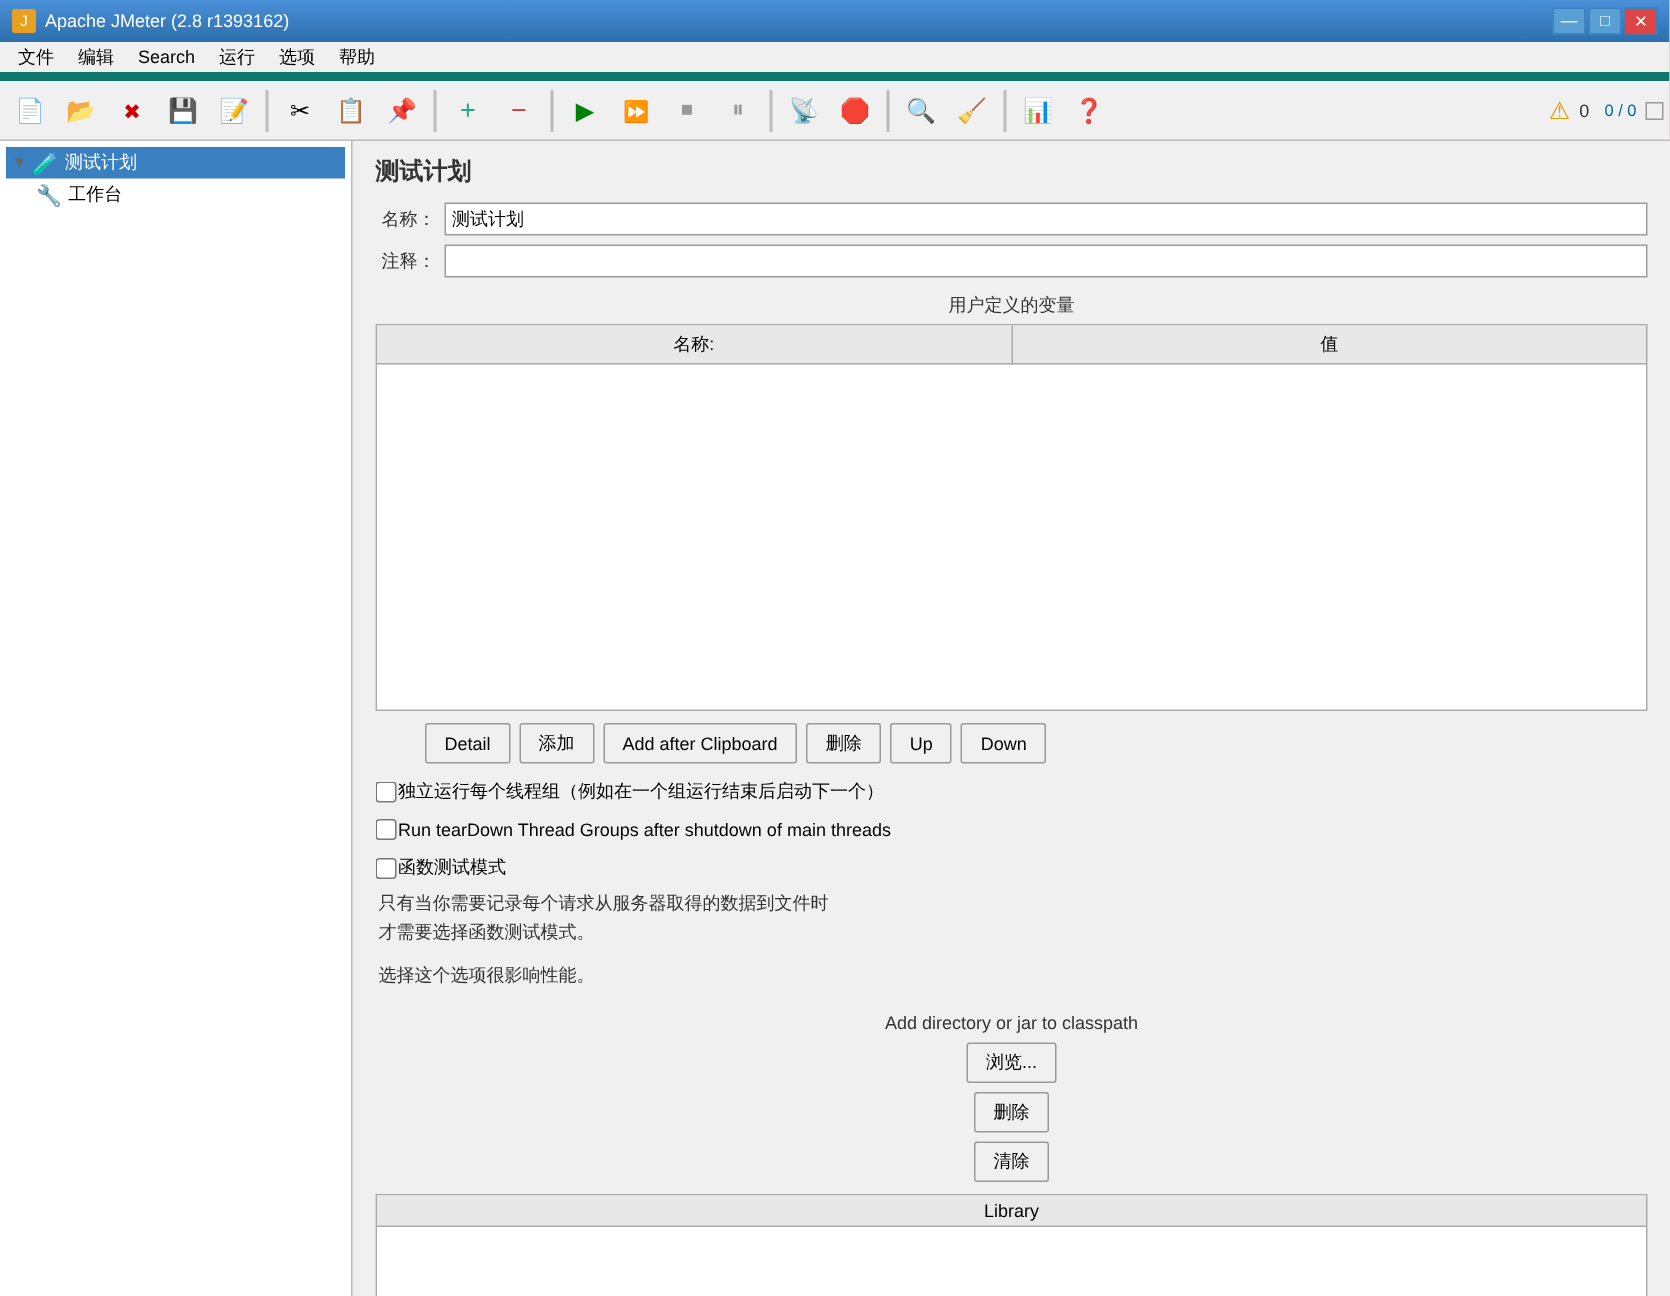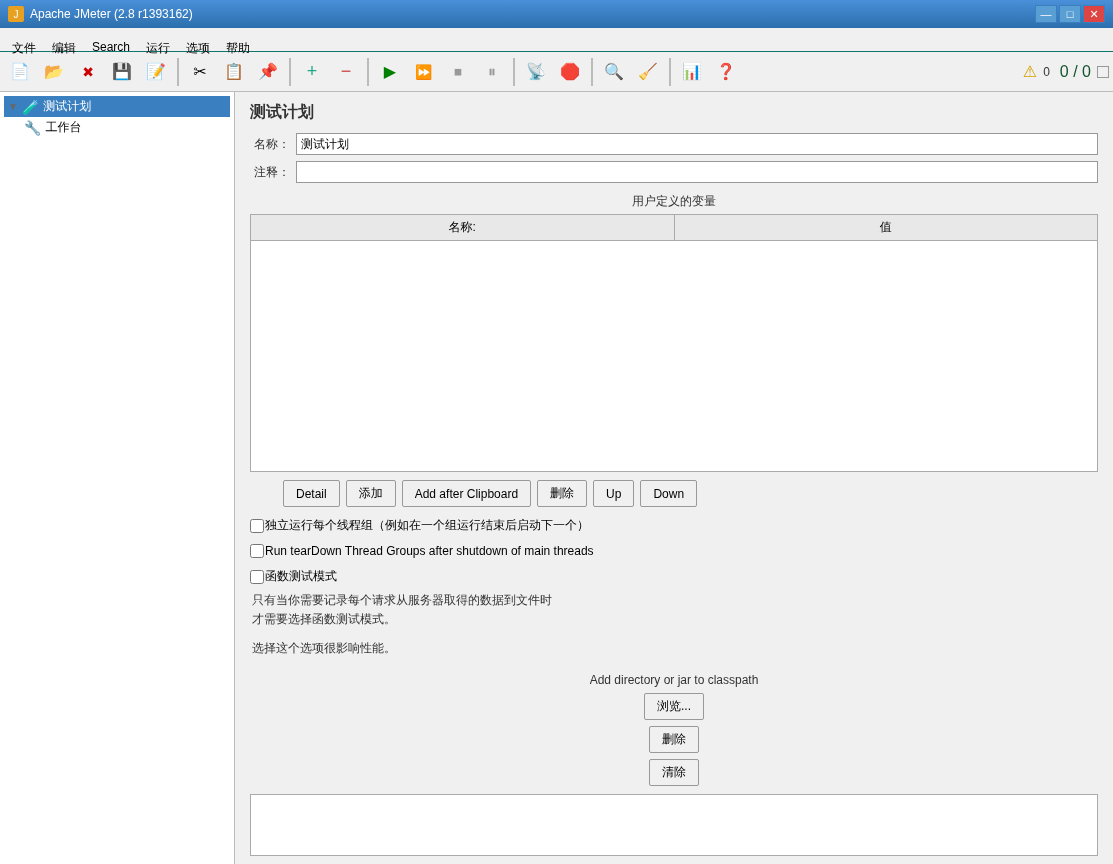--- a/index.html
+++ b/index.html
@@ -47,23 +47,24 @@
       cursor: pointer;
       display: flex;
       align-items: center;
       justify-content: center;
     }
     .title-btn.close { background: #d44; }
 
     
     .menu-bar {
       background: #f0f0f0;
-      border-bottom: 1px solid #0f766e;
+      border-bottom: 6px solid #0f766e;
       height: 24px;
       display: flex;
+      align-items: center;
       padding: 10px 4px;
     }
     .menu-item {
       padding: 2px 8px;
       cursor: pointer;
       font-size: 12px;
       color: #000;
     }
 
     
@@ -313,21 +314,21 @@
   <button class="toolbar-btn" title="Remote Stop All" style="font-size:16px;">🛑</button>
   <div class="toolbar-separator"></div>
   <button class="toolbar-btn" title="Search" style="font-size:16px;">🔍</button>
   <button class="toolbar-btn" title="Clear All" style="font-size:16px;">🧹</button>
   <div class="toolbar-separator"></div>
   <button class="toolbar-btn" title="Templates" style="font-size:16px;">📊</button>
   <button class="toolbar-btn" title="Help" style="font-size:16px;">❓</button>
   <div class="status-area">
     <span style="font-size:16px;color:#d4a000;">⚠</span>
     <span style="font-size:12px;color:#333;">0</span>
-    <span style="font-size:16px;color:#14532d;margin-left:4px;">0 / 0</span>
+    <span style="font-size:11px;color:#0369a1;margin-left:4px;">0 / 0</span>
     <div style="width:12px;height:12px;border:1px solid #999;background:#f0f0f0;"></div>
   </div>
 </div>
 
 <div class="main-layout">
 
   <div class="sidebar">
     <div class="tree-item selected">
       <span class="tree-toggle">▼</span>
       <span class="icon">🧪</span>
@@ -401,17 +402,18 @@
     </div>
 
     <div class="classpath-row">
       <span class="classpath-label">Add directory or jar to classpath</span>
       <button class="btn">浏览...</button>
       <button class="btn">删除</button>
       <button class="btn">清除</button>
     </div>
 
     <div class="library-section">
+      <div class="library-header">Library</div>
       <div class="library-body"></div>
     </div>
 
   </div>
 </div>
 
 </body></html>

